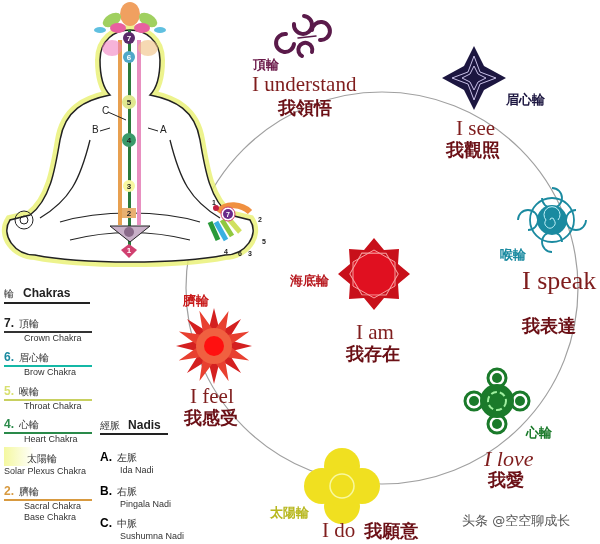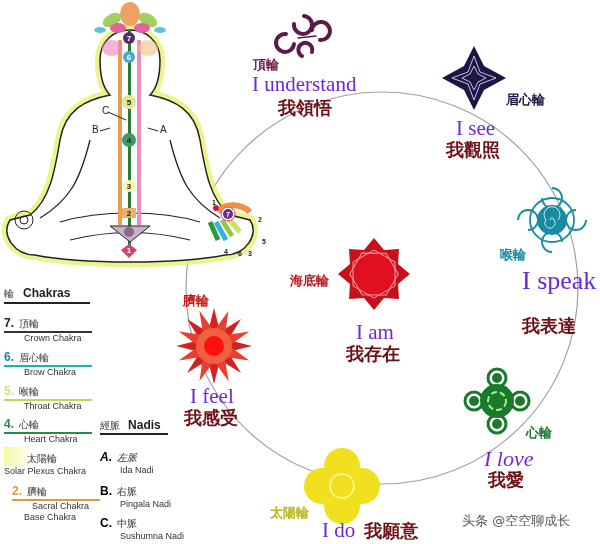--- a/index.html
+++ b/index.html
@@ -1,18 +1,18 @@
 <!DOCTYPE html>
 <html><head>
 <meta charset="utf-8">
 <style>
   html,body{margin:0;padding:0;background:#fff;}
   body{width:600px;height:544px;position:relative;overflow:hidden;font-family:"DejaVu Sans",sans-serif;}
   .abs{position:absolute;}
-  .en{font-family:"Liberation Serif",serif;color:#6d28d9;}
+  .en{font-family:"Liberation Serif",serif;color:#7f1d1d;}
   .zh{font-family:"DejaVu Sans",sans-serif;font-weight:bold;color:#6b1016;}
   .lbl{font-family:"DejaVu Sans",sans-serif;font-weight:bold;font-size:13px;}
   .legend-title{font-family:"Liberation Sans",sans-serif;font-weight:bold;font-size:12px;color:#222;}
   .leg-num{font-family:"Liberation Sans",sans-serif;font-weight:bold;font-size:12px;}
   .leg-zh{font-size:10px;color:#333;}
   .leg-en{font-family:"Liberation Sans",sans-serif;font-size:9px;color:#333;}
   .watermark{font-family:"DejaVu Sans",sans-serif;font-size:13px;color:#555;}
 </style>
 </head>
 <body>
@@ -227,34 +227,34 @@
   <div class="leg-en" style="padding-left:20px;">Throat Chakra</div>
 </div>
 <div class="abs" style="left:4px;top:413px;width:88px;">
   <div style="border-bottom:2px solid #2a8a4a;white-space:nowrap;"><span class="leg-num" style="color:#2a8a4a">4.</span> <span class="leg-zh">心輪</span></div>
   <div class="leg-en" style="padding-left:20px;">Heart Chakra</div>
 </div>
 <div class="abs" style="left:4px;top:447px;width:90px;">
   <div style="white-space:nowrap;background:linear-gradient(90deg,#f4f8a0 0,#fff 30px);"><span class="leg-num" style="color:#f0f080;visibility:hidden">3.</span> <span class="leg-zh" style="margin-left:8px">太陽輪</span></div>
   <div class="leg-en" style="white-space:nowrap;">Solar Plexus Chakra</div>
 </div>
-<div class="abs" style="left:12px;top:480px;width:88px;">
+<div class="abs" style="left:4px;top:480px;width:88px;">
   <div style="border-bottom:2px solid #d89a40;white-space:nowrap;"><span class="leg-num" style="color:#d89a40">2.</span> <span class="leg-zh">臍輪</span></div>
   <div class="leg-en" style="padding-left:20px;">Sacral Chakra</div>
 </div>
 <div class="abs" style="left:4px;top:512px;width:88px;">
   <div class="leg-en" style="padding-left:20px;">Base Chakra</div>
 </div>
 
 <div class="abs" style="left:100px;top:414px;width:68px;border-bottom:2px solid #222;white-space:nowrap;">
   <span class="leg-zh">經脈</span>
   <span class="legend-title" style="margin-left:3px;">Nadis</span>
 </div>
 <div class="abs" style="left:100px;top:446px;">
-  <div style="white-space:nowrap;font-style:italic;"><span class="leg-num">A.</span> <span class="leg-zh">左脈</span></div>
+  <div style="white-space:nowrap;"><span class="leg-num">A.</span> <span class="leg-zh">左脈</span></div>
   <div class="leg-en" style="padding-left:20px;">Ida Nadi</div>
 </div>
 <div class="abs" style="left:100px;top:480px;">
   <div style="white-space:nowrap;"><span class="leg-num">B.</span> <span class="leg-zh">右脈</span></div>
   <div class="leg-en" style="padding-left:20px;">Pingala Nadi</div>
 </div>
 <div class="abs" style="left:100px;top:512px;">
   <div style="white-space:nowrap;"><span class="leg-num">C.</span> <span class="leg-zh">中脈</span></div>
   <div class="leg-en" style="padding-left:20px;">Sushumna Nadi</div>
 </div>

